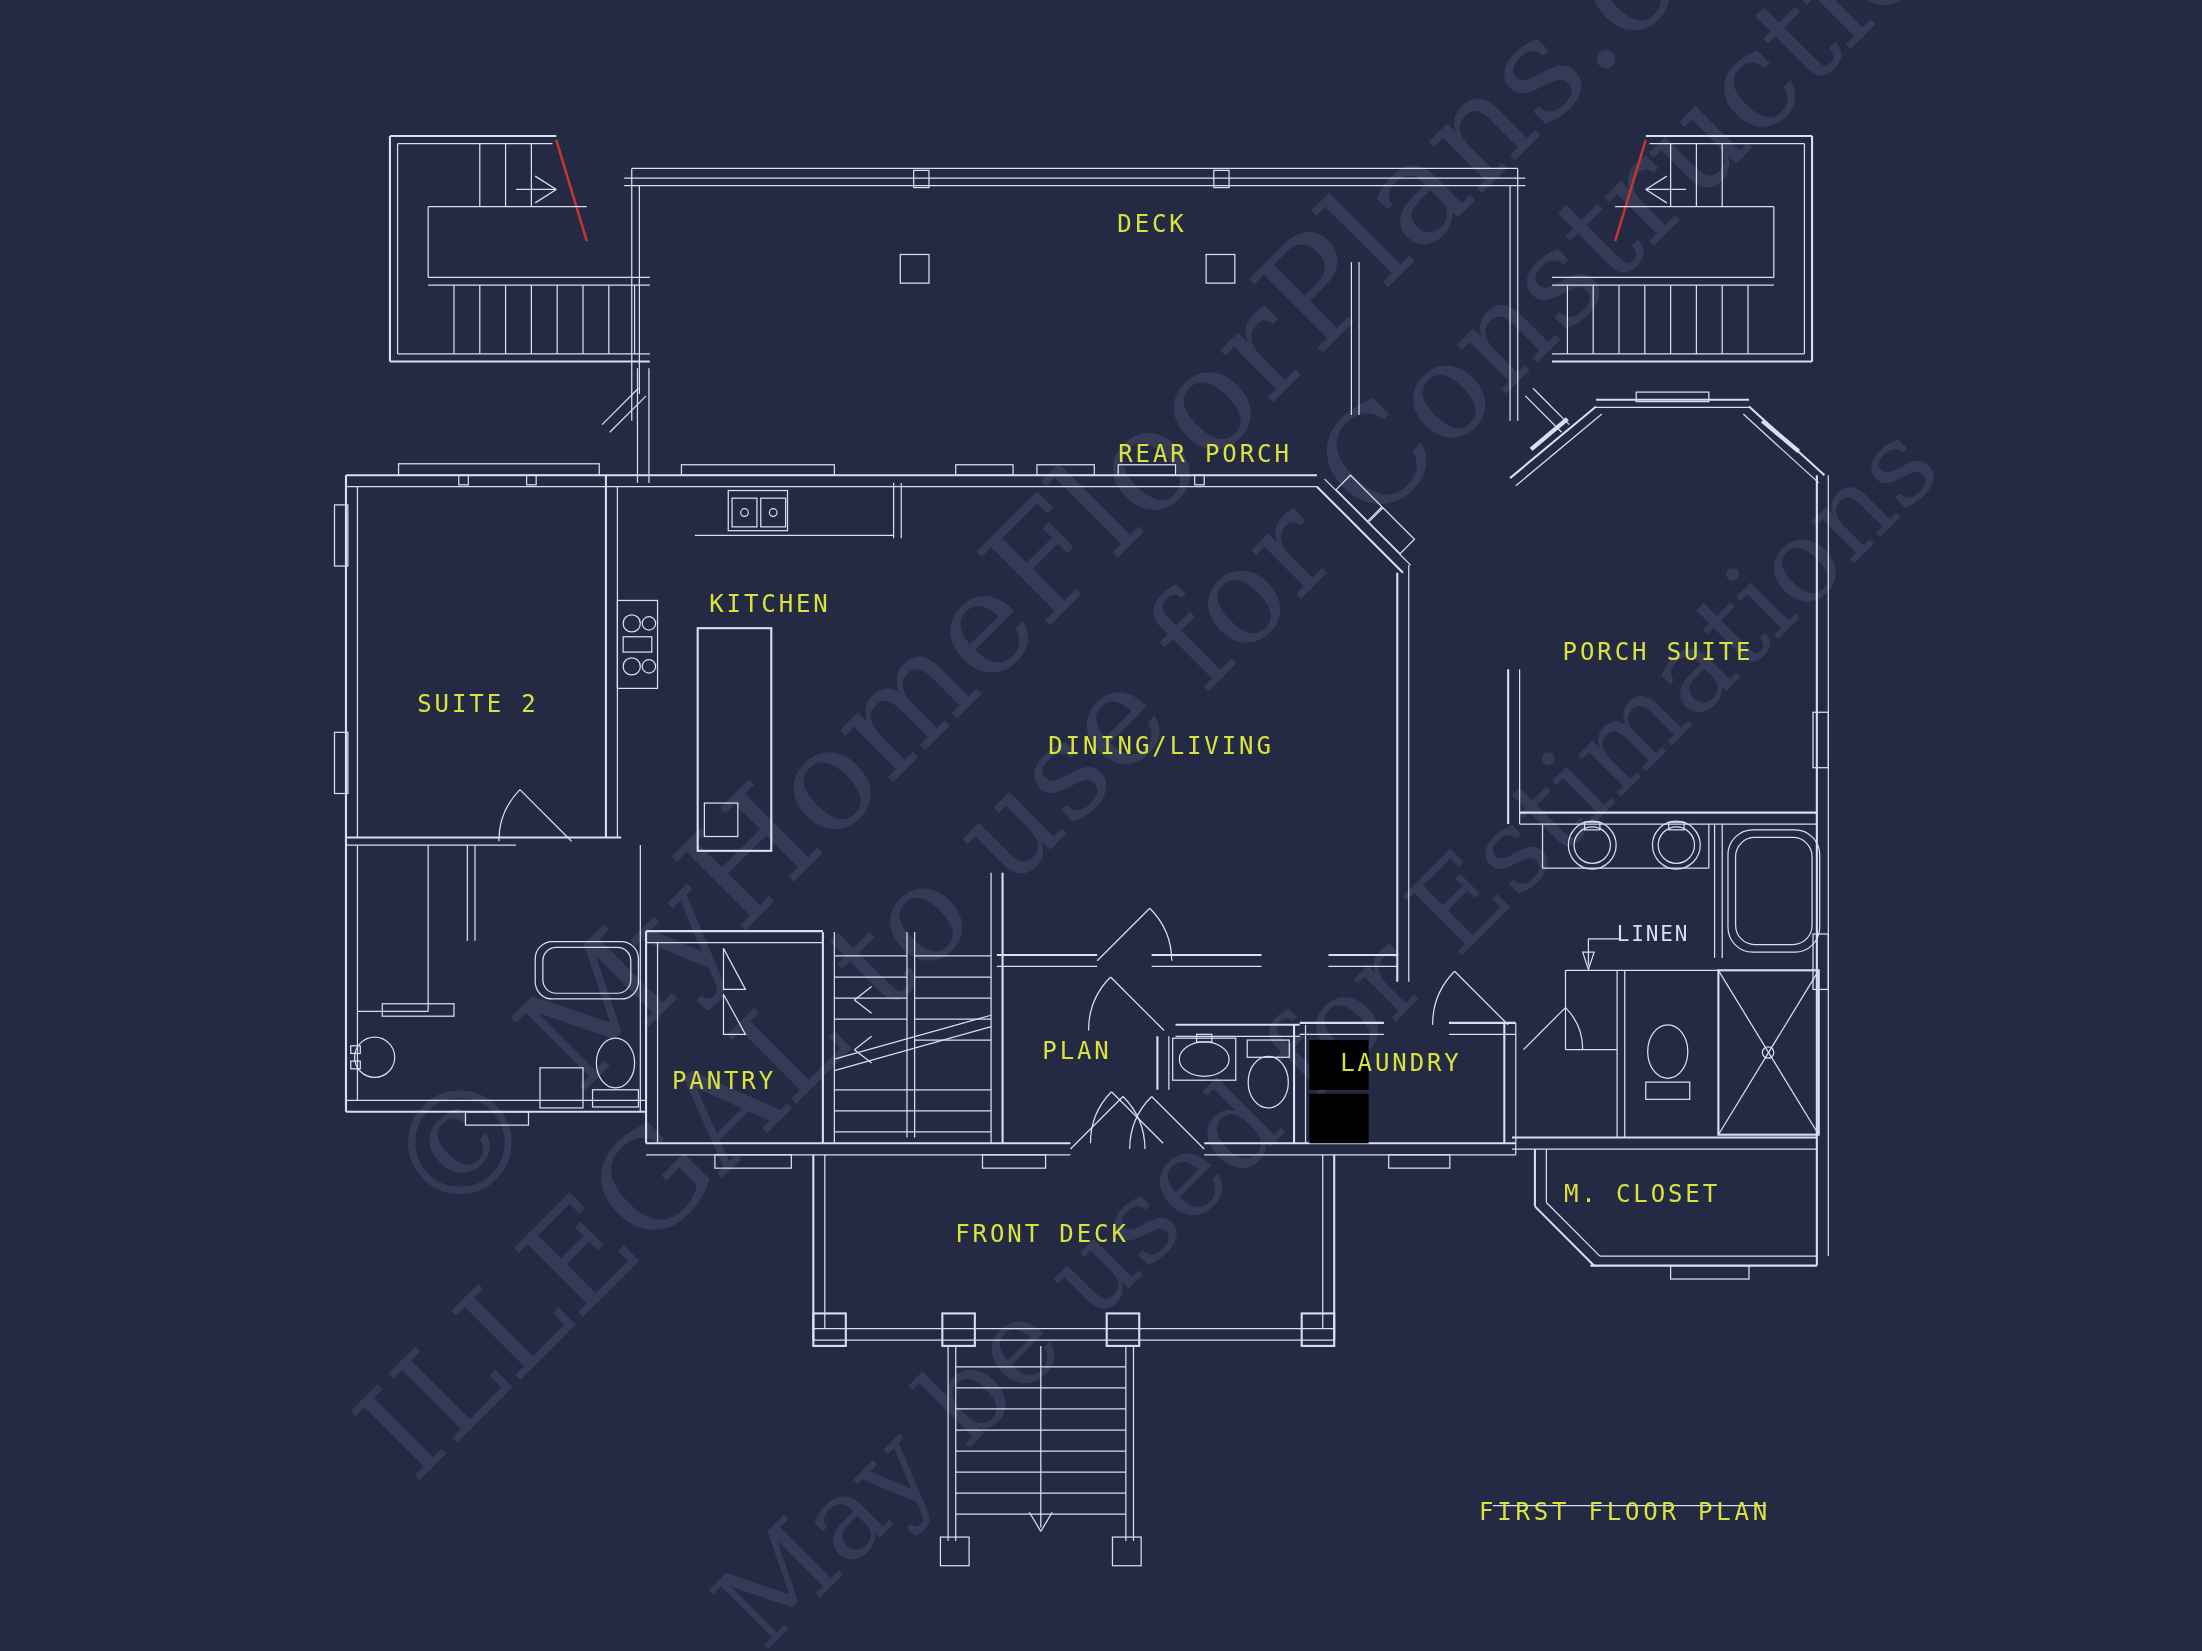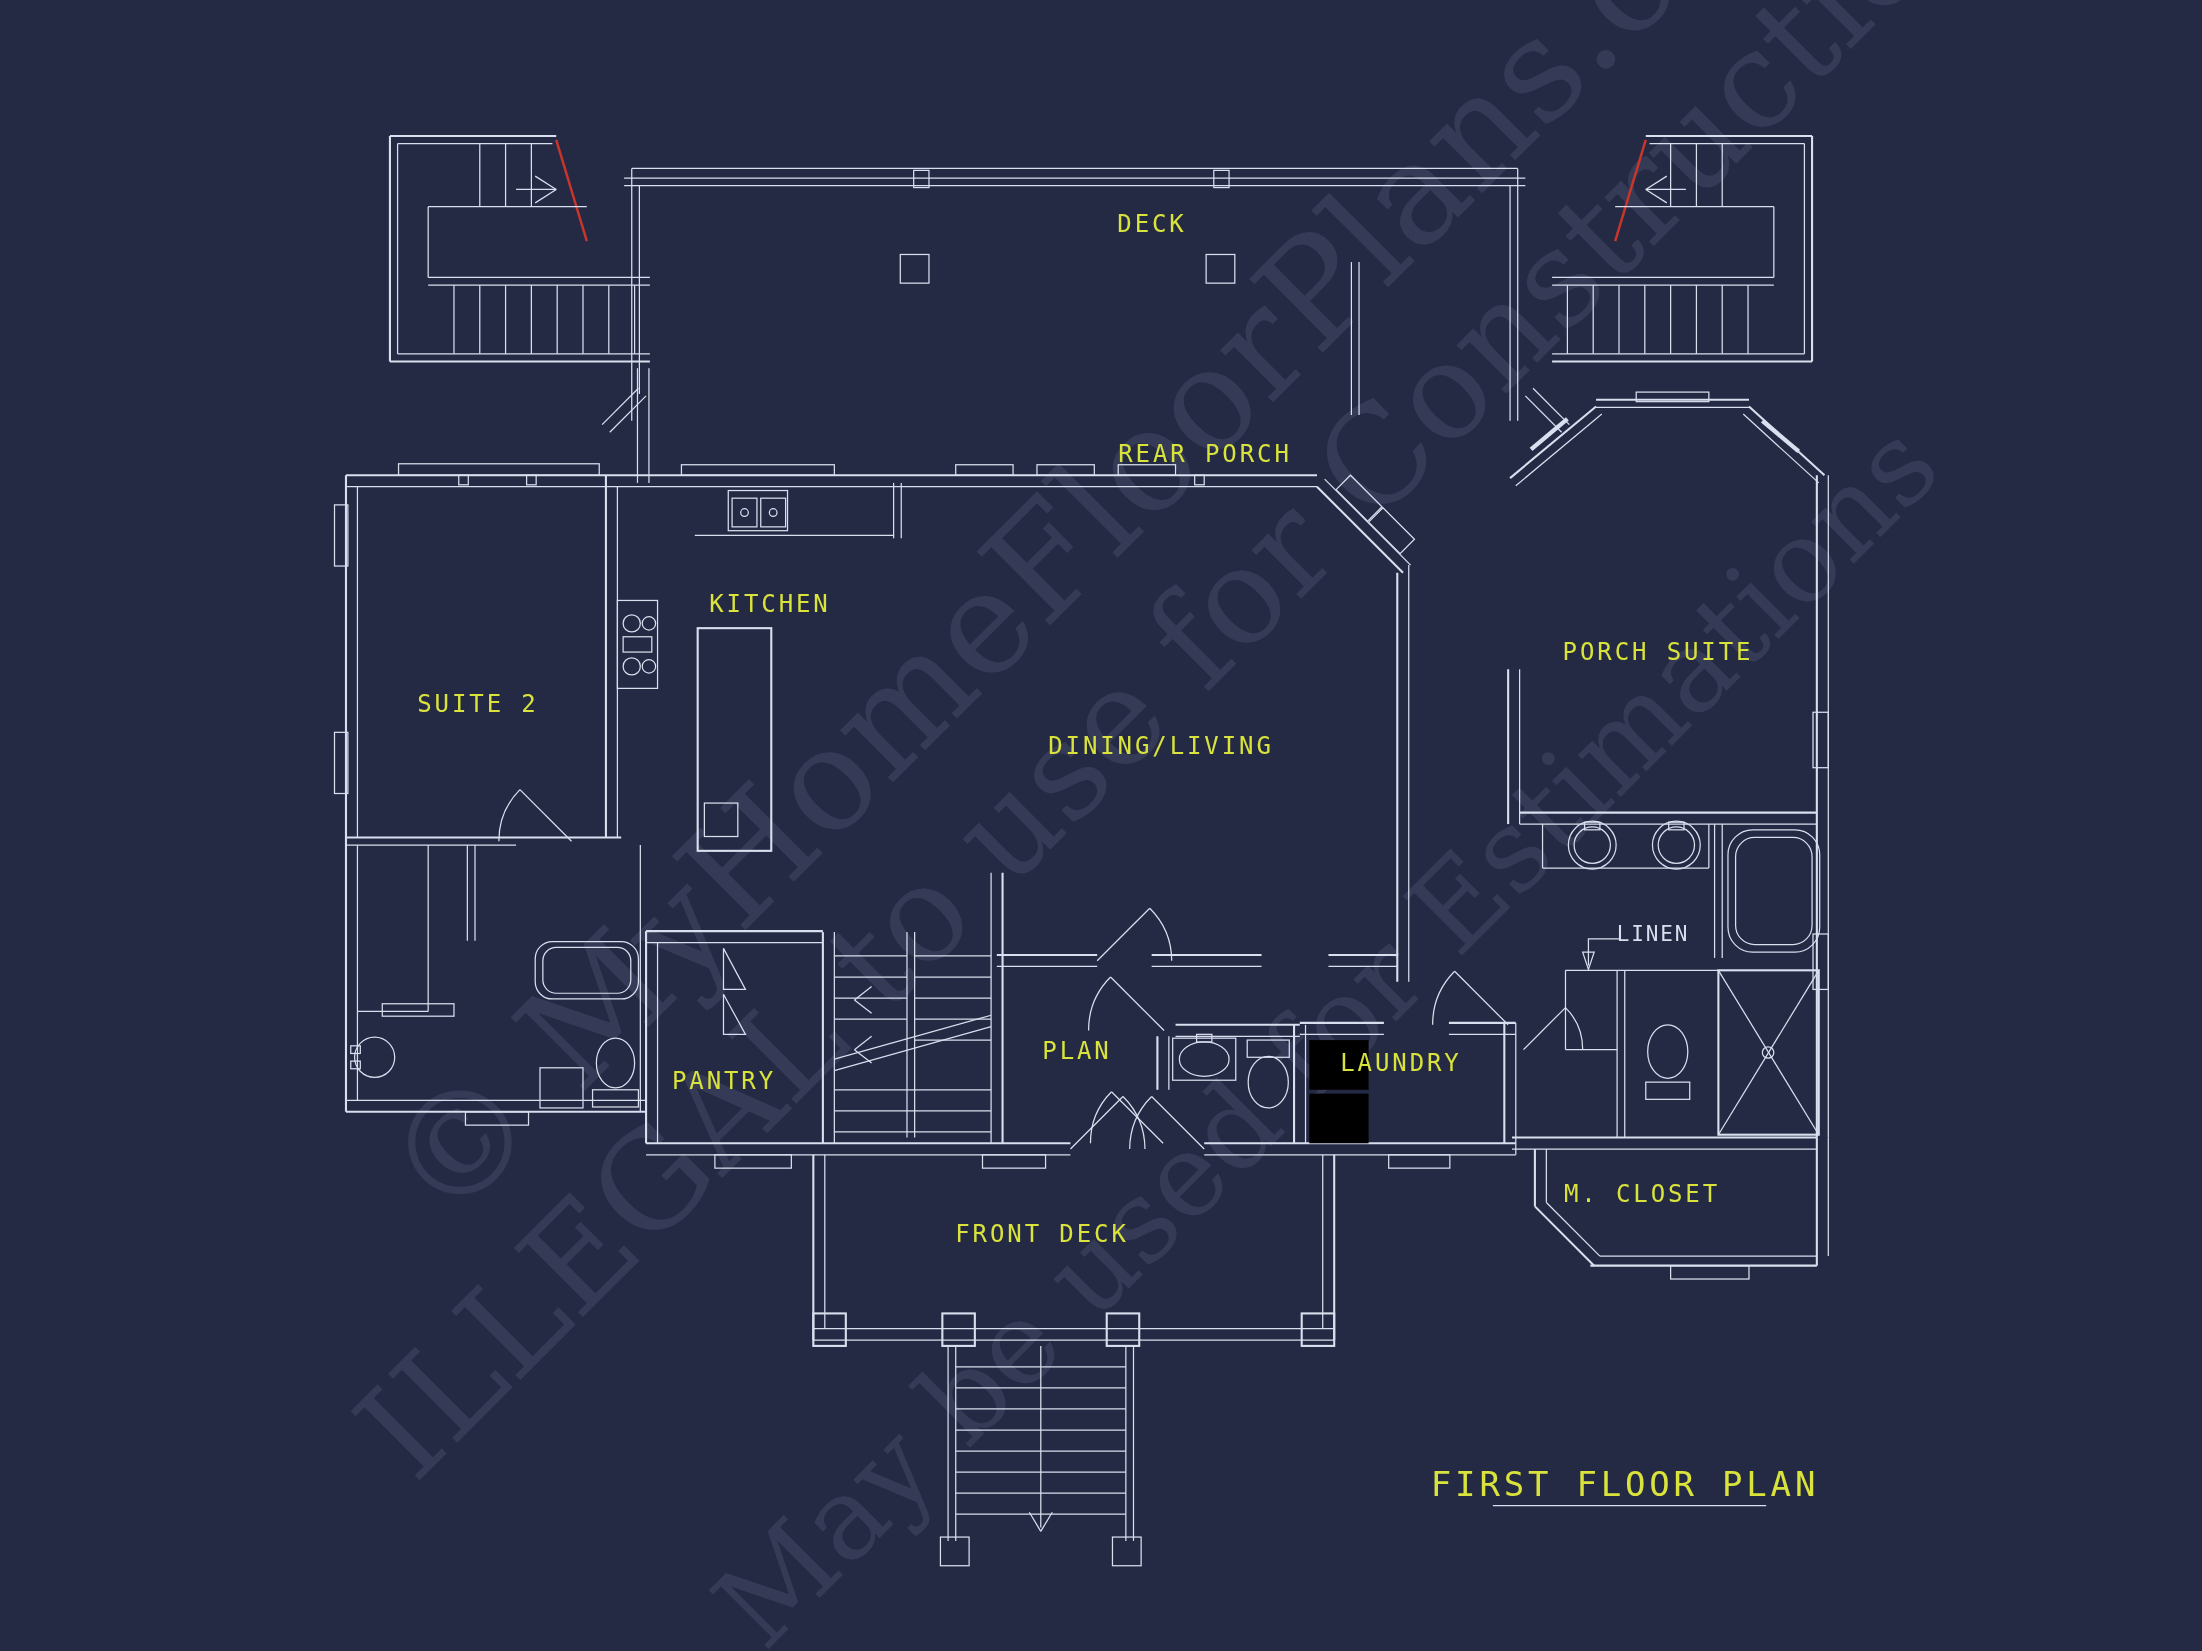--- a/index.html
+++ b/index.html
@@ -20,21 +20,21 @@
   svg .s1{stroke-width:1.3px;}
   svg .d{stroke-dasharray:10 9;stroke-width:1.4px;}
   svg .dd{stroke-dasharray:24 8 5 8;stroke-width:1.4px;}
   svg .red{stroke:var(--red);fill:none;stroke-width:2.6px;}
   svg .thick{stroke-width:4.5px;}
   .room-label{position:absolute;transform:translate(-50%,-50%);color:var(--accent);
       font-size:24px;letter-spacing:2.9px;white-space:nowrap;}
   .small-label{position:absolute;transform:translate(-50%,-50%);color:var(--line);
       font-size:21px;letter-spacing:1.9px;white-space:nowrap;}
   .title-label{position:absolute;transform:translate(-50%,-50%);color:var(--accent);
-      font-size:34px;letter-spacing:3.8px;white-space:nowrap;}
+      font-size:24px;letter-spacing:3.8px;white-space:nowrap;margin-top:28px;}
 </style>
 </head>
 <body>
 
 <div id="canvas">
 
   <div class="wm" id="wm1">© MyHomeFloorPlans.com</div>
   <div class="wm" id="wm2">ILLEGAL to use for Construction</div>
   <div class="wm" id="wm3">May be used for Estimations</div>
 

